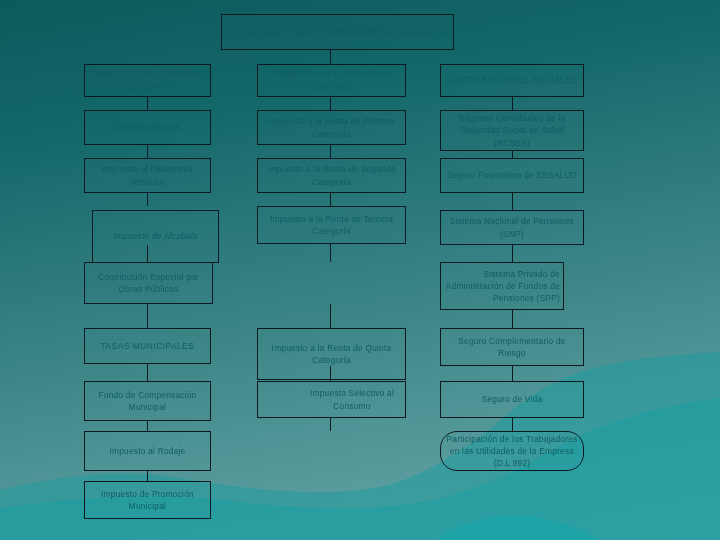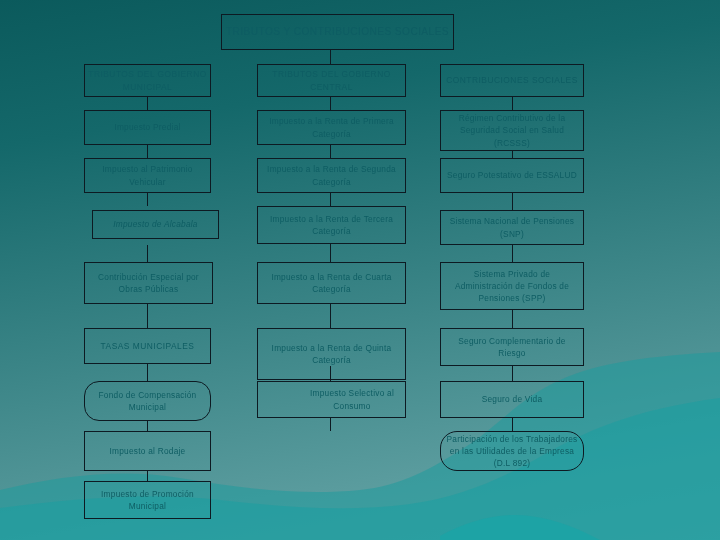--- a/index.html
+++ b/index.html
@@ -106,36 +106,36 @@
     <div class="node" style="left:84px; top:110px; width:127px; height:35px;">
       <span class="txt">Impuesto Predial</span>
     </div>
     <div class="conn v" style="left:147px; top:145px; height:13px;"></div>
 
     <div class="node" style="left:84px; top:158px; width:127px; height:35px;">
       <span class="txt">Impuesto al Patrimonio Vehicular</span>
     </div>
     <div class="conn v" style="left:147px; top:193px; height:13px;"></div>
 
-    <div class="node" style="left:92px; top:210px; width:127px; height:29px;font-style:italic;">
+    <div class="node" style="left:92px; top:210px; width:127px; height:53px;font-style:italic;">
       <span class="txt">Impuesto de Alcabala</span>
     </div>
     <div class="conn v" style="left:147px; top:245px; height:17px;"></div>
 
     <div class="node" style="left:84px; top:262px; width:129px; height:42px;">
       <span class="txt">Contribución Especial por Obras Públicas</span>
     </div>
     <div class="conn v" style="left:147px; top:304px; height:24px;"></div>
 
     <div class="node head" style="left:84px; top:328px; width:127px; height:36px;">
       <span class="txt">TASAS MUNICIPALES</span>
     </div>
     <div class="conn v" style="left:147px; top:364px; height:17px;"></div>
 
-    <div class="node" style="left:84px; top:381px; width:127px; height:40px;border-radius:15px;">
+    <div class="node" style="left:84px; top:381px; width:127px; height:40px;">
       <span class="txt">Fondo de Compensación Municipal</span>
     </div>
     <div class="conn v" style="left:147px; top:421px; height:10px;"></div>
 
     <div class="node" style="left:84px; top:431px; width:127px; height:40px;">
       <span class="txt">Impuesto al Rodaje</span>
     </div>
     <div class="conn v" style="left:147px; top:471px; height:10px;"></div>
 
     <div class="node" style="left:84px; top:481px; width:127px; height:38px;">
@@ -155,23 +155,20 @@
     <div class="node" style="left:257px; top:158px; width:149px; height:35px;">
       <span class="txt">Impuesto a la Renta de Segunda Categoría</span>
     </div>
     <div class="conn v" style="left:330px; top:193px; height:13px;"></div>
 
     <div class="node" style="left:257px; top:206px; width:149px; height:38px;">
       <span class="txt">Impuesto a la Renta de Tercera Categoría</span>
     </div>
     <div class="conn v" style="left:330px; top:244px; height:18px;"></div>
 
-    <div class="node" style="left:257px; top:262px; width:149px; height:42px;">
-      <span class="txt">Impuesto a la Renta de Cuarta Categoría</span>
-    </div>
     <div class="conn v" style="left:330px; top:304px; height:24px;"></div>
 
     <div class="node" style="left:257px; top:328px; width:149px; height:52px;">
       <span class="txt">Impuesto a la Renta de Quinta Categoría</span>
     </div>
     <div class="conn v" style="left:330px; top:366px; height:15px;"></div>
 
     <div class="node" style="left:257px; top:381px; width:149px; height:37px;padding-left:44px;">
       <span class="txt">Impuesto Selectivo al Consumo</span>
     </div>
@@ -191,21 +188,21 @@
     <div class="node" style="left:440px; top:158px; width:144px; height:35px;">
       <span class="txt">Seguro Potestativo de ESSALUD</span>
     </div>
     <div class="conn v" style="left:512px; top:193px; height:17px;"></div>
 
     <div class="node" style="left:440px; top:210px; width:144px; height:35px;">
       <span class="txt">Sistema Nacional de Pensiones (SNP)</span>
     </div>
     <div class="conn v" style="left:512px; top:245px; height:17px;"></div>
 
-    <div class="node" style="left:440px; top:262px; width:144px; height:48px;">
+    <div class="node" style="left:440px; top:262px; width:124px; height:48px;text-align:right;">
       <span class="txt">Sistema Privado de Administración de Fondos de Pensiones (SPP)</span>
     </div>
     <div class="conn v" style="left:512px; top:310px; height:18px;"></div>
 
     <div class="node" style="left:440px; top:328px; width:144px; height:38px;">
       <span class="txt">Seguro Complementario de Riesgo</span>
     </div>
     <div class="conn v" style="left:512px; top:366px; height:15px;"></div>
 
     <div class="node" style="left:440px; top:381px; width:144px; height:37px;">

